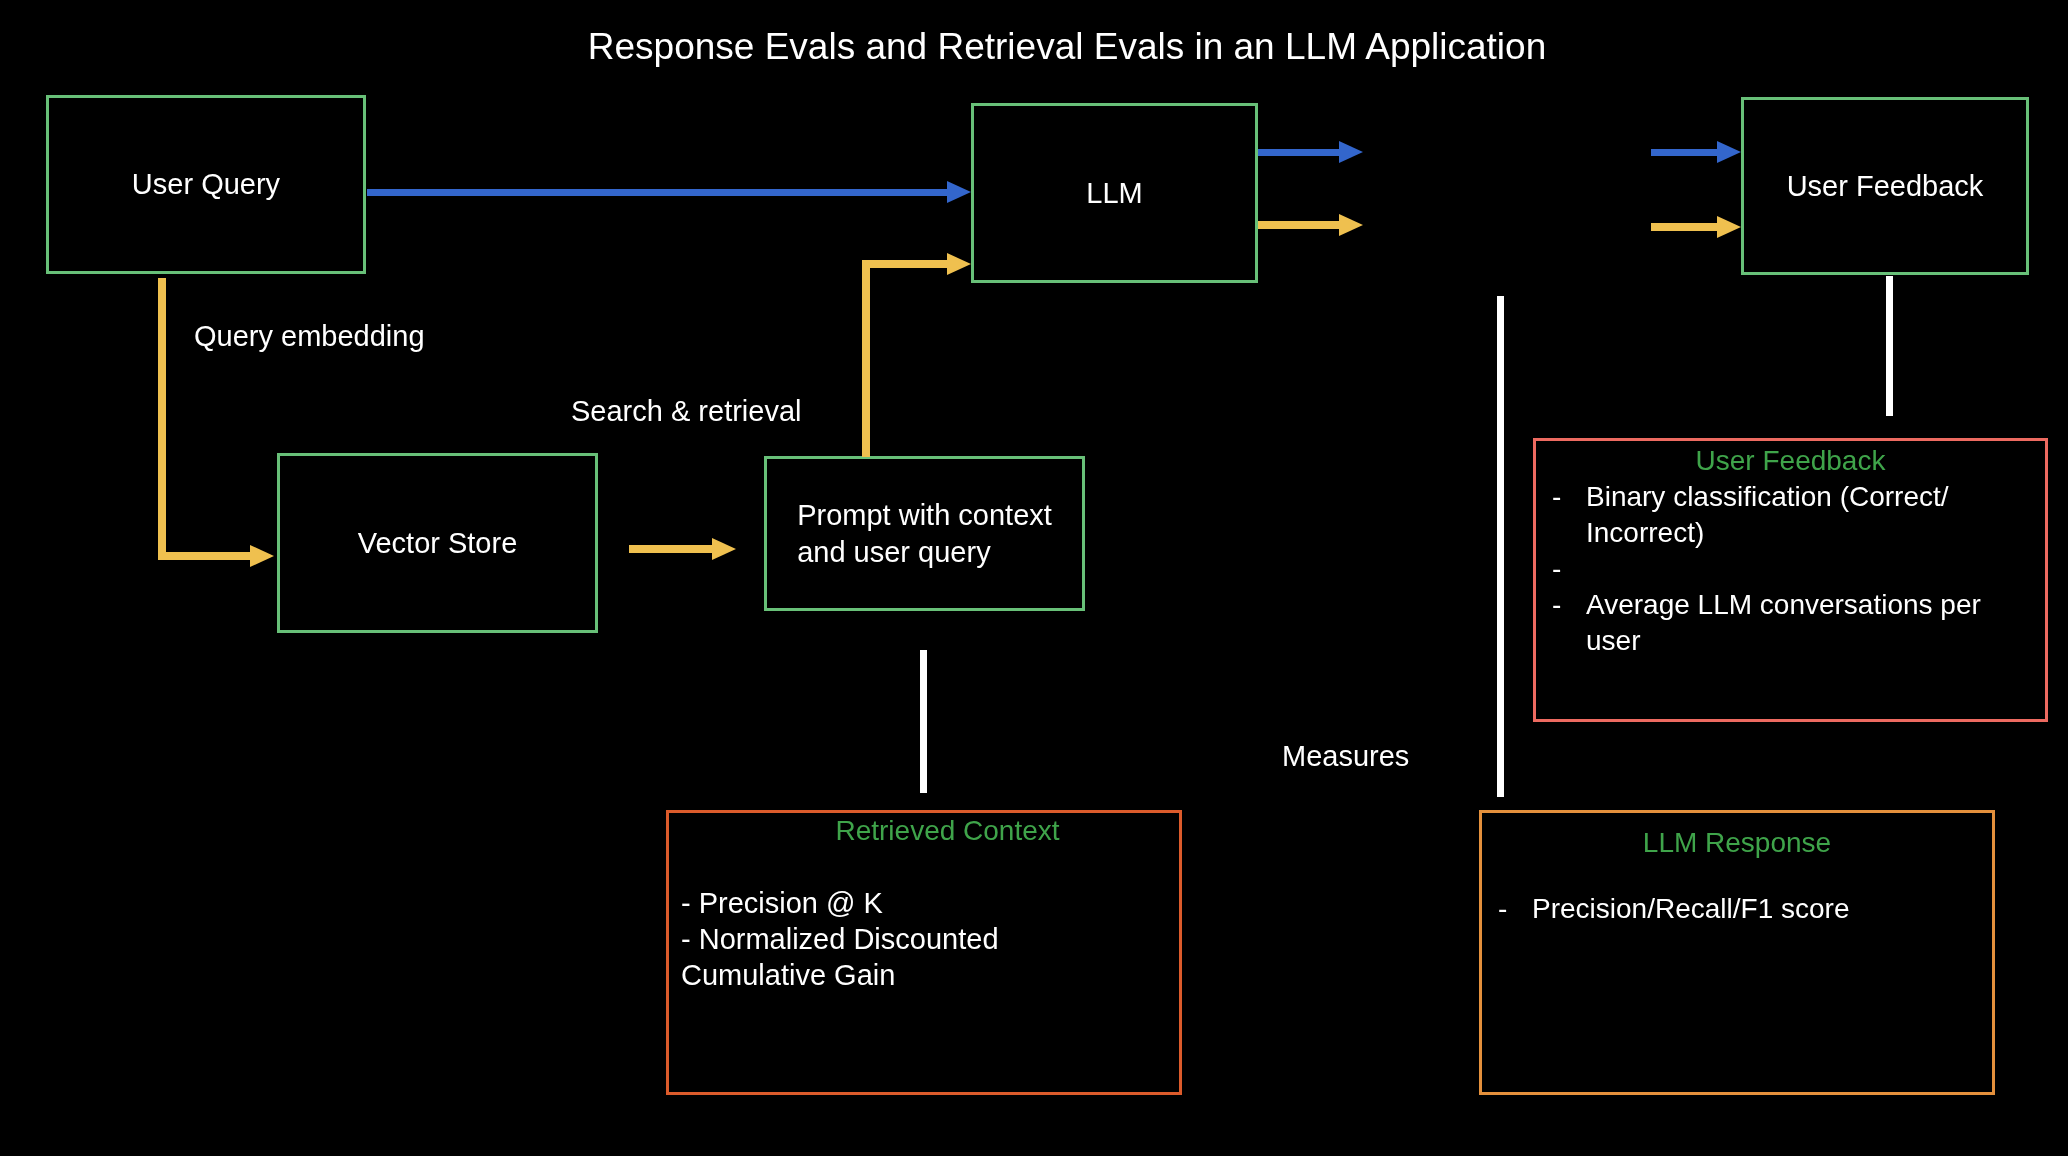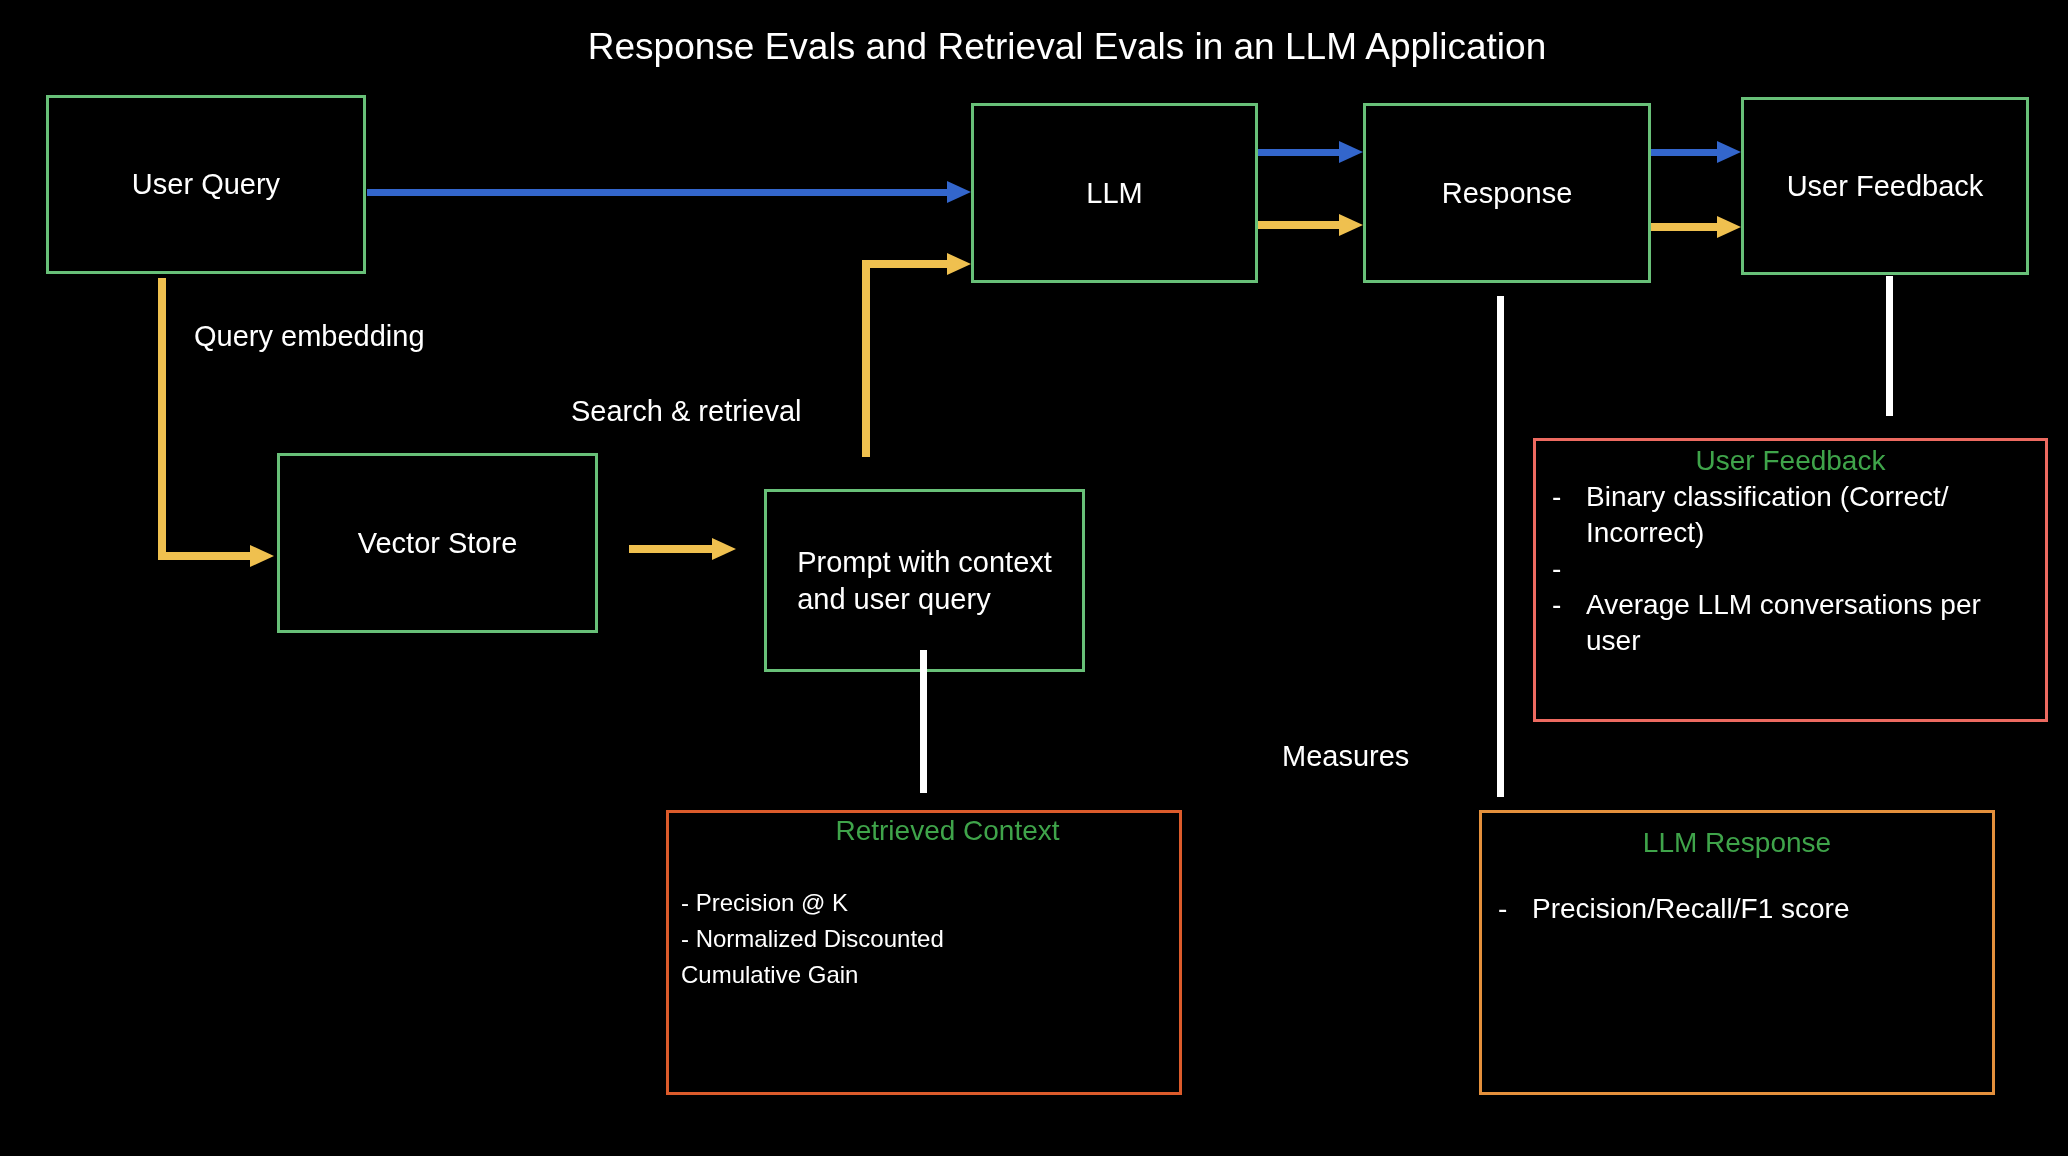--- a/index.html
+++ b/index.html
@@ -52,21 +52,21 @@
   .metric-items{padding:0 14px 0 16px;}
   .metric-row{
     display:flex;
     font-size:28px;
     line-height:36px;
     color:#fff;
   }
   .metric-row .dash{width:34px;flex:none;}
   .metric-row .itext{white-space:pre-line;}
   .metric-plain{
-    font-size:24px;
+    font-size:29px;
     line-height:36px;
     color:#fff;
     white-space:pre-line;
   }
   .edge-label{
     position:absolute;
     font-size:29px;
     color:#fff;
     white-space:pre;
   }
@@ -91,33 +91,30 @@
   <div class="title">Response Evals and Retrieval Evals in an LLM Application</div>
 
   <div class="node" style="left:46px;top:95px;width:320px;height:179px;">
     <span>User Query</span>
   </div>
 
   <div class="node" style="left:971px;top:103px;width:287px;height:180px;">
     <span>LLM</span>
   </div>
 
-  <div class="node" style="left:1363px;top:103px;width:288px;height:180px;">
-    <span>Response</span>
-  </div>
 
   <div class="node" style="left:1741px;top:97px;width:288px;height:178px;">
     <span>User Feedback</span>
   </div>
 
   <div class="node" style="left:277px;top:453px;width:321px;height:180px;">
     <span>Vector Store</span>
   </div>
 
-  <div class="node" style="left:764px;top:456px;width:321px;height:183px;margin-top:33px;">
+  <div class="node" style="left:764px;top:456px;width:321px;height:155px;">
     <span>Prompt with context
 and user query</span>
   </div>
 
   <div class="shaft blue" style="left:367px;top:189px;width:580px;height:7px;"></div>
   <div class="ah blue" style="left:947px;top:181px;"></div>
 
   <div class="shaft blue" style="left:1258px;top:149px;width:81px;height:7px;"></div>
   <div class="ah blue" style="left:1339px;top:141px;"></div>
 

